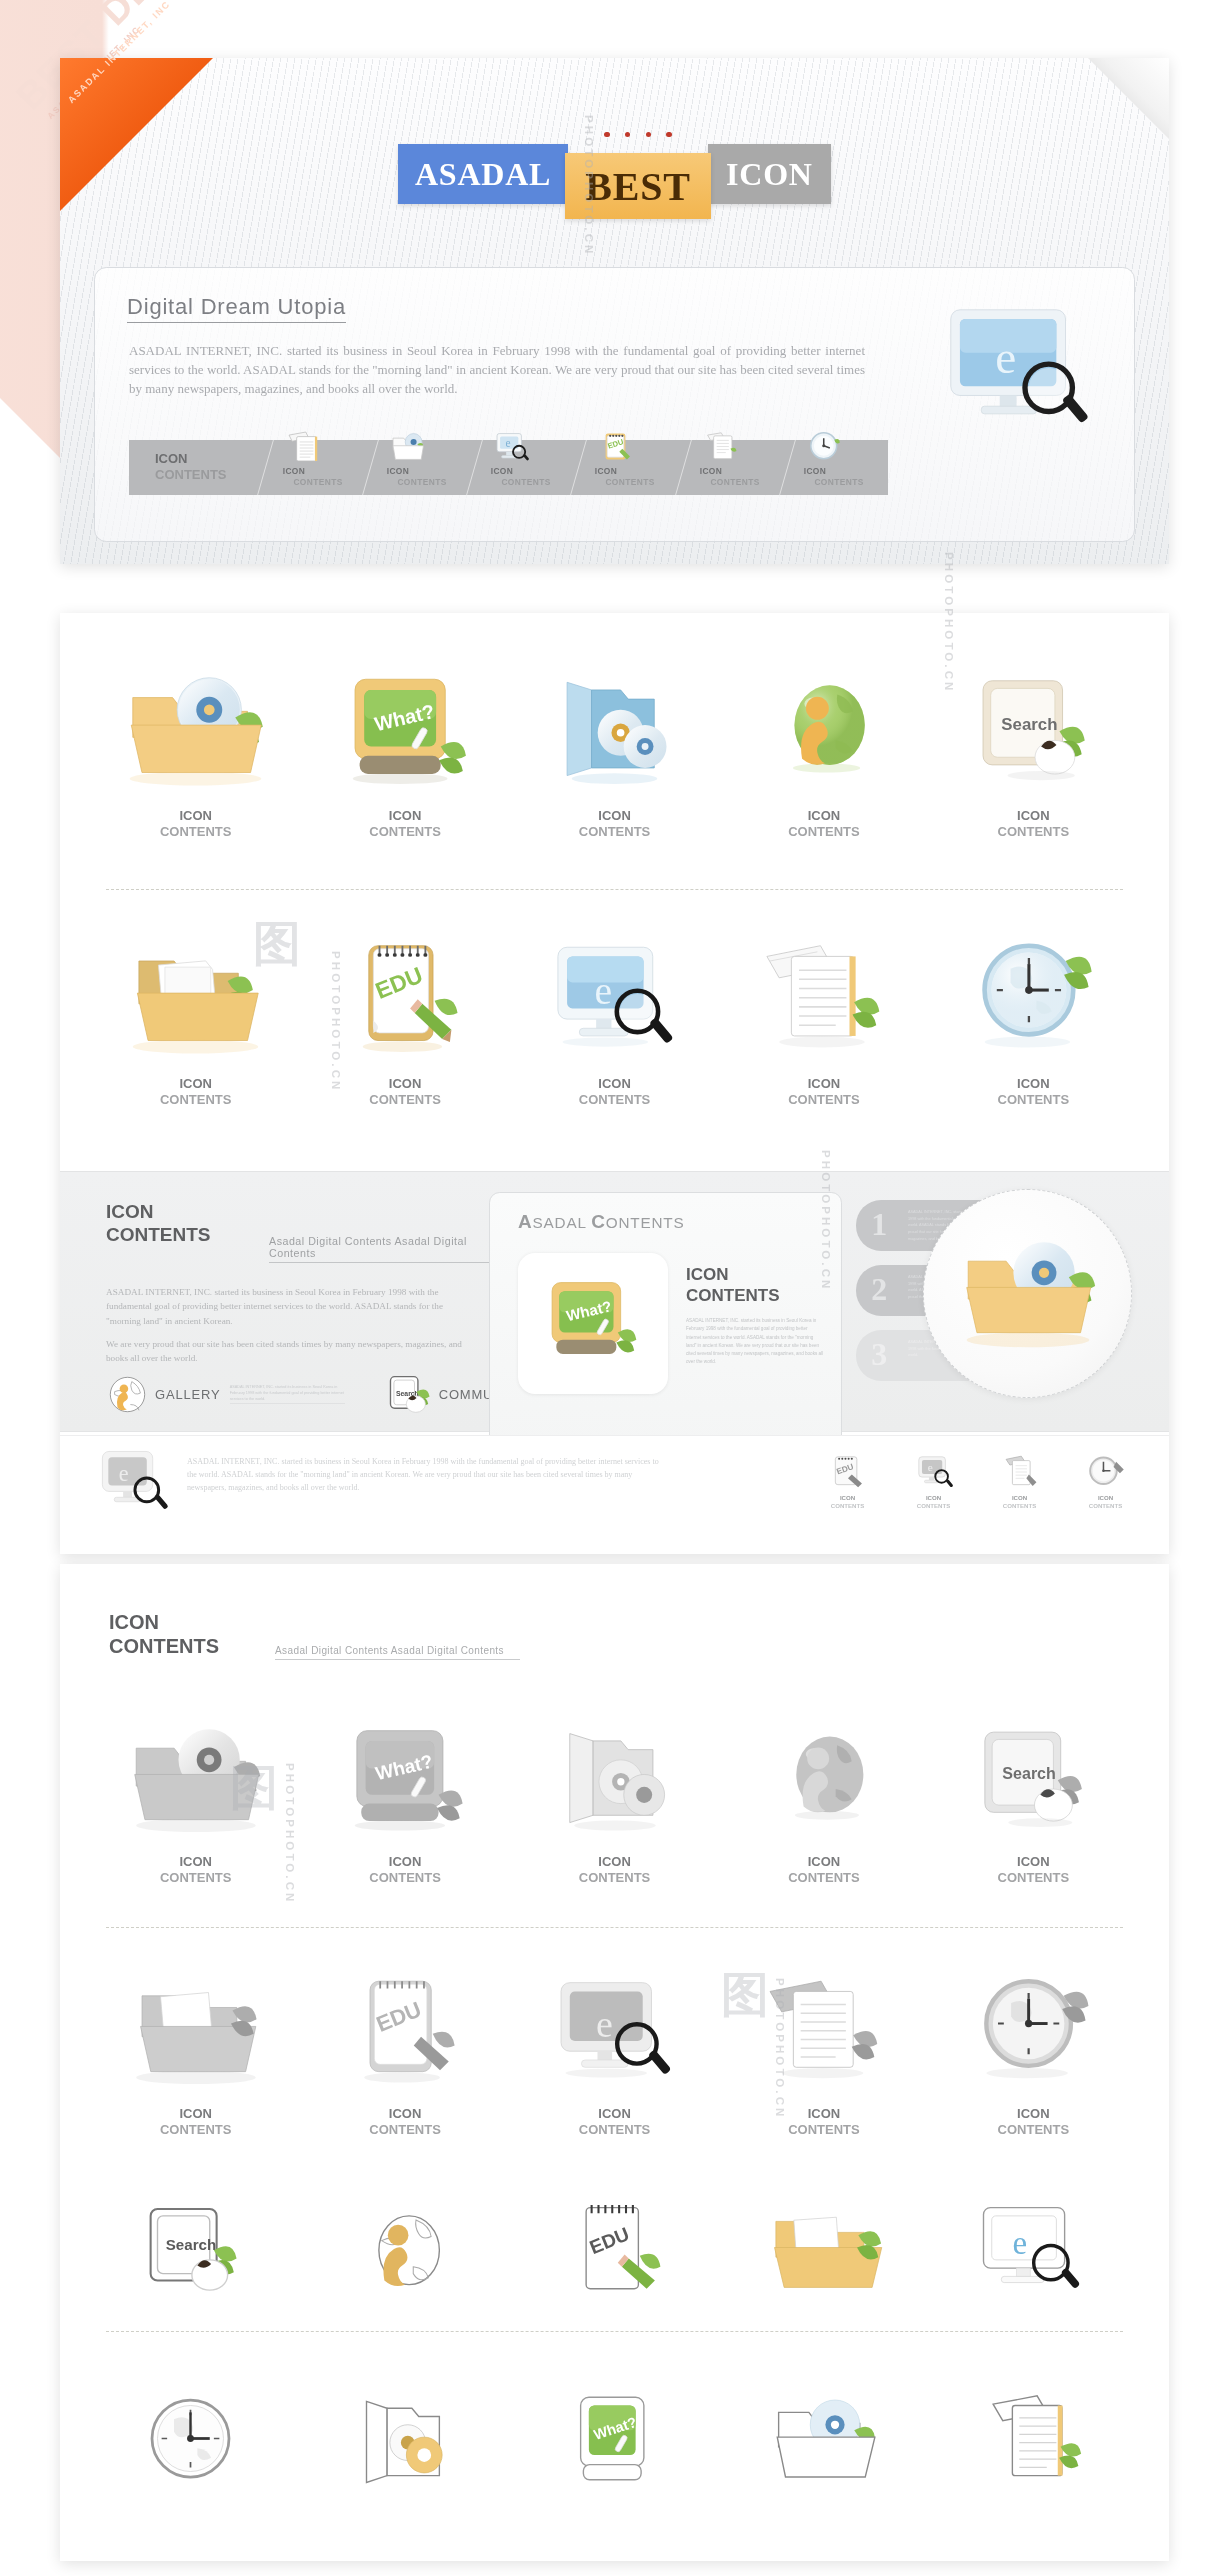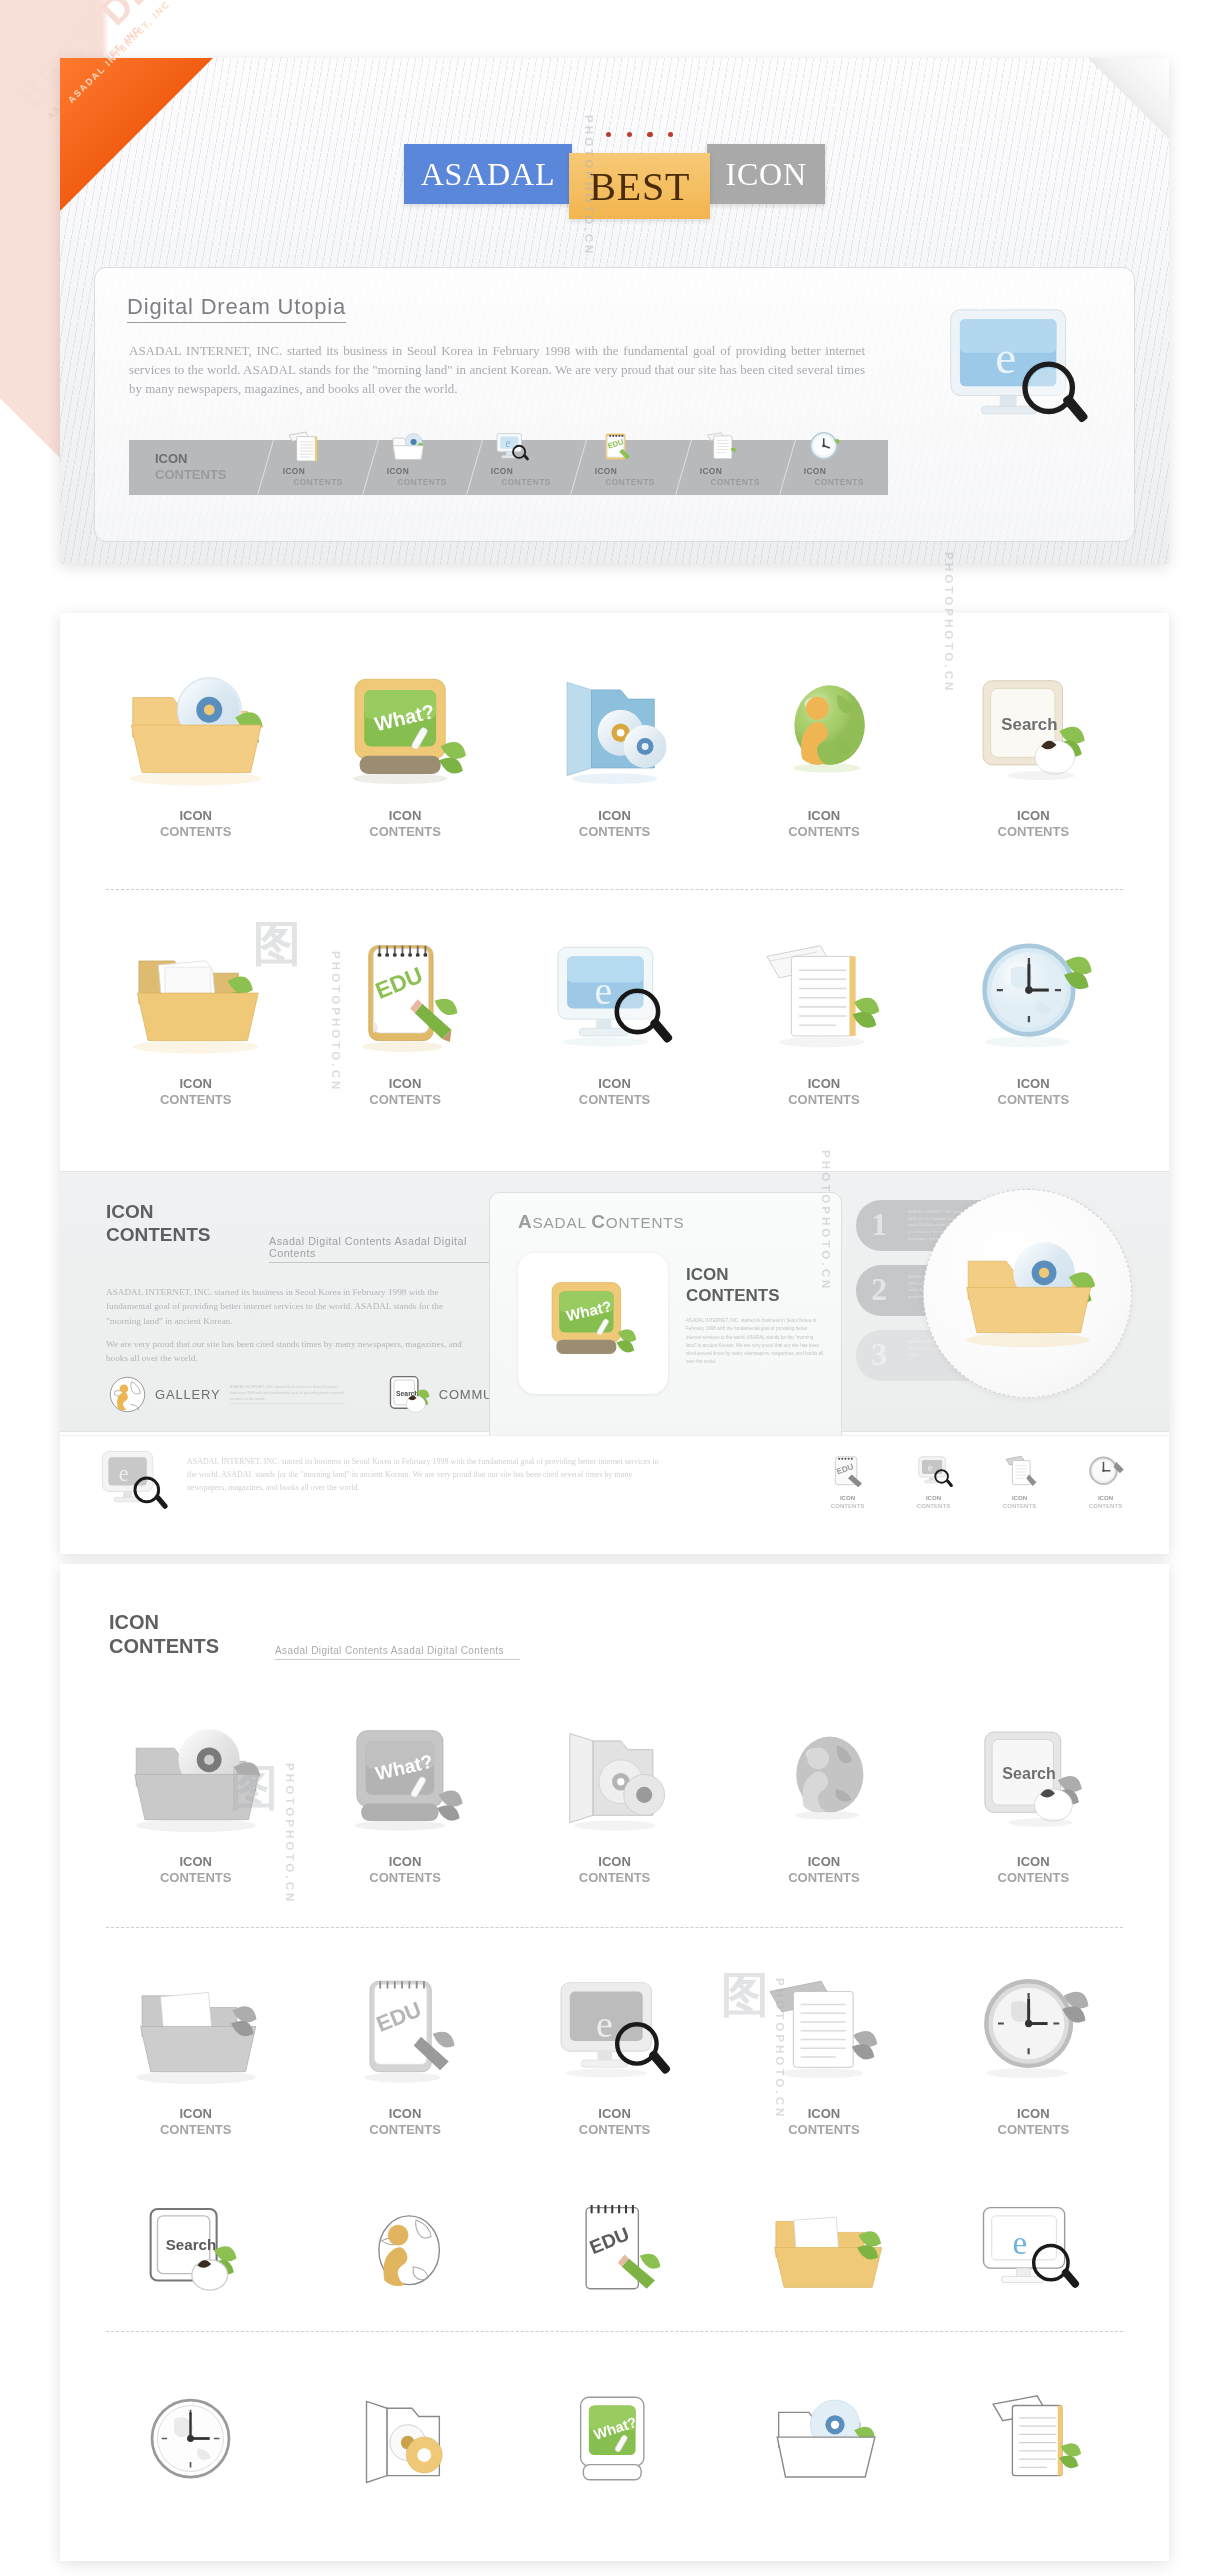--- a/index.html
+++ b/index.html
@@ -56,21 +56,21 @@
   .page-curl {
     position:absolute; right:0; top:0; width:81px; height:81px;
     background: linear-gradient(225deg,#ffffff 0%,#f2f2f2 40%,#d6d6d6 75%,#bdbdbd 100%);
     clip-path: polygon(100% 0, 0 0, 100% 100%);
     box-shadow:-2.3px 2.3px 6.1px rgba(0,0,0,.18);
   }
 
   
   .masthead { position:absolute; left:0; right:0; top:86px; display:flex; justify-content:center; align-items:flex-start; }
   .logo-word {
-    font-family:"Liberation Serif", serif; font-weight:normal; color:#fff;
+    font-family:"Liberation Serif", serif; font-weight:bold; color:#fff;
     letter-spacing:0.8px;
   }
   .logo-asadal {
     background:#5b87da; padding:9.2px 17px; font-size:32px; height:60px;
     display:flex; align-items:center;
     box-shadow:0 2.3px 4.6px rgba(0,0,0,.12);
   }
   .logo-best-wrap { position:relative; margin:0 -3.1px; }
   .logo-dots { position:absolute; left:0; right:0; top:-12.3px; display:flex; justify-content:center; gap:15.3px; }
   .logo-dot { width:5.4px; height:5.4px; border-radius:50%; background:#c0392b; }

